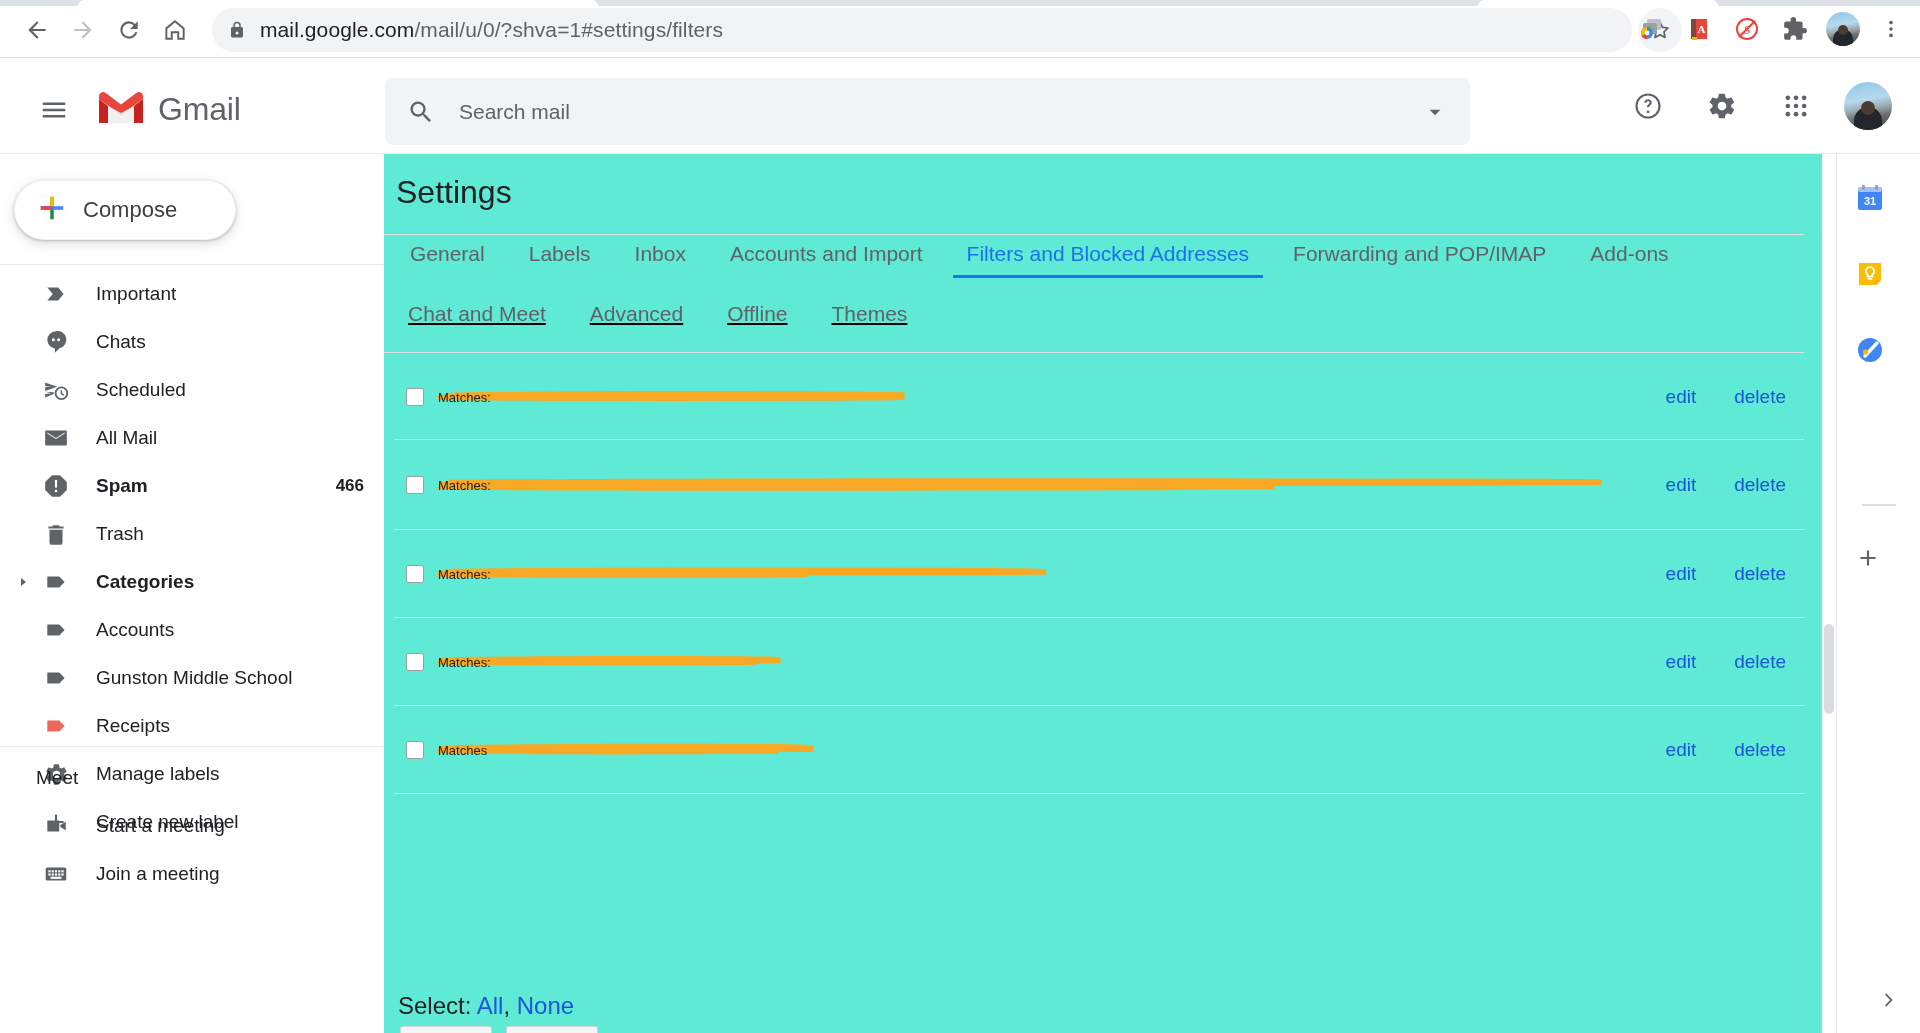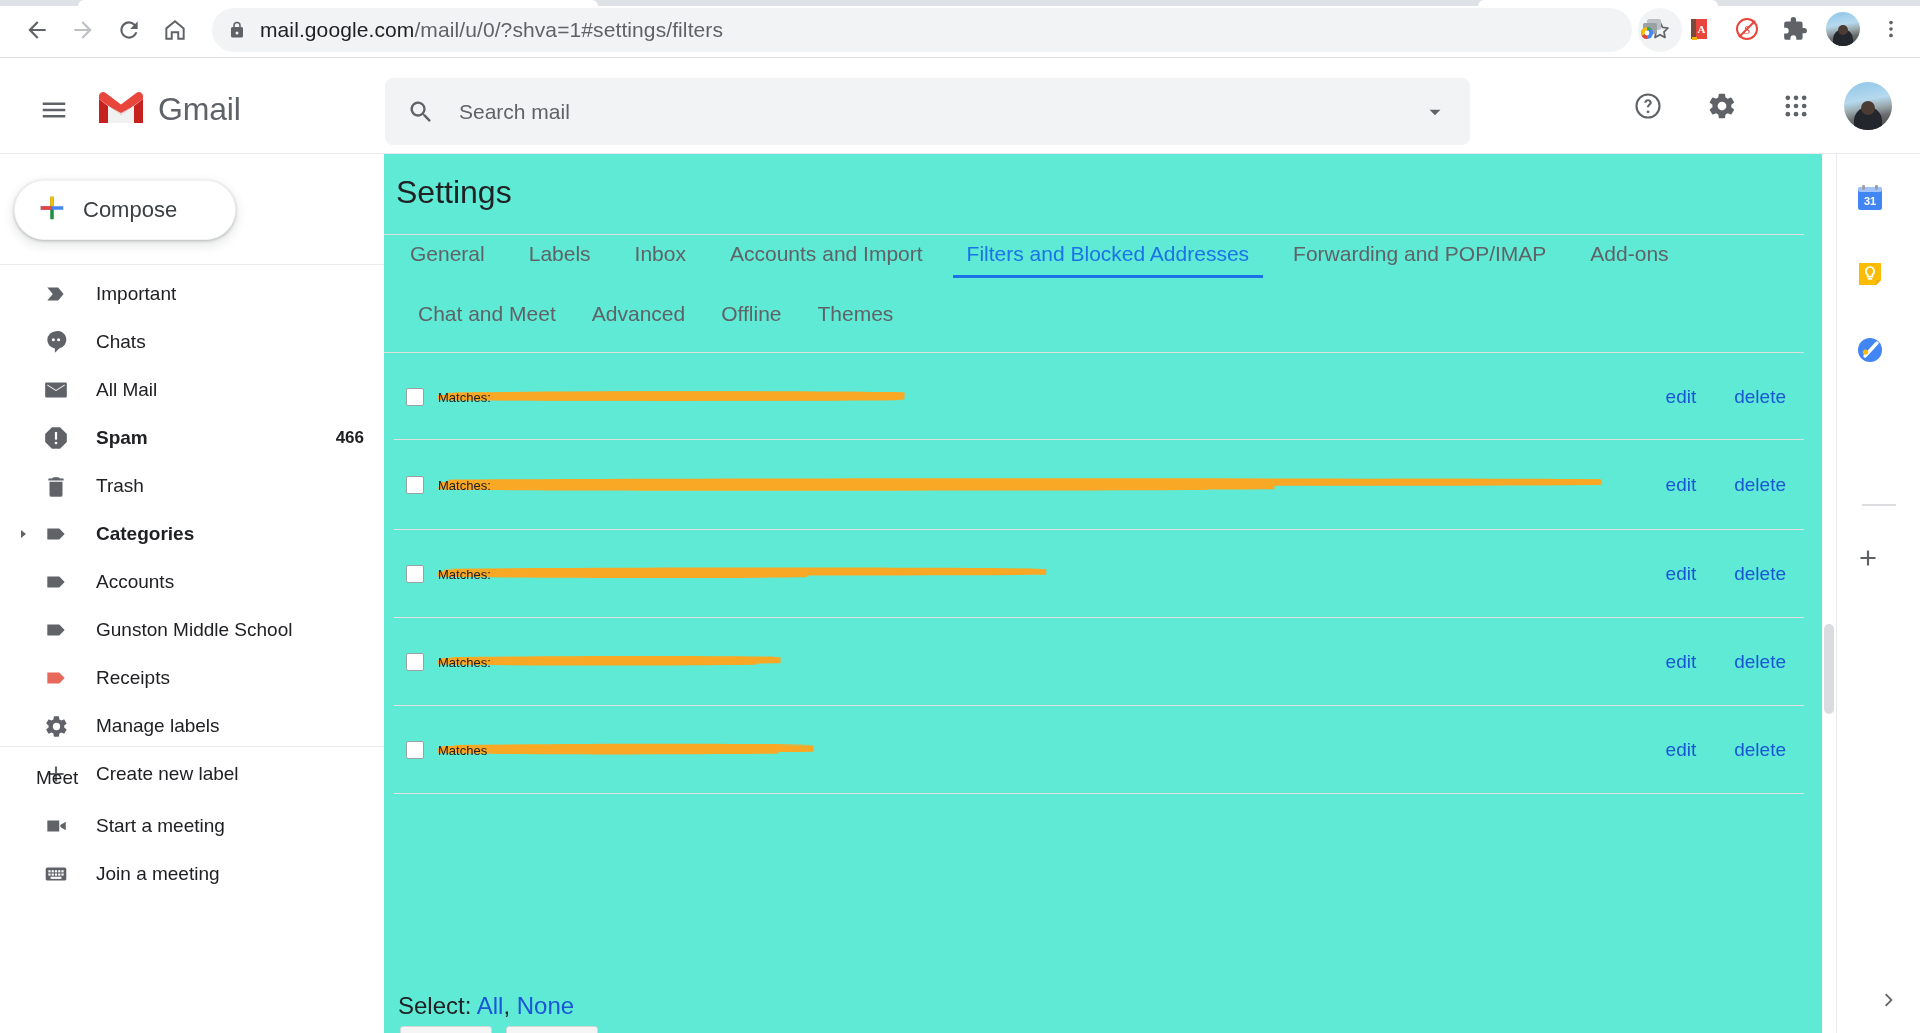--- a/index.html
+++ b/index.html
@@ -242,22 +242,22 @@
   }
   #settings-title-rule {
     position: absolute; top: 80px; left: 0; width: 1420px; height: 1px;
     background: #e0e0e0;
   }
   #tabs-row-1 {
     position: absolute; top: 88px; left: 12px;
     display: flex; align-items: flex-end; gap: 16px;
   }
   #tabs-row-2 {
-    position: absolute; top: 148px; left: 20px;
-    display: flex; align-items: flex-end; gap: 8px;
+    position: absolute; top: 148px; left: 10px;
+    display: flex; align-items: flex-end; gap: 16px; text-decoration: underline;
   }
   .settings-tab {
     font-size: 21px; color: #5f6368;
     padding: 0 14px 12px 14px;
     cursor: pointer; white-space: nowrap;
     position: relative;
   }
   .settings-tab.active { color: #1a73e8; }
   .settings-tab.active::after {
     content: ""; position: absolute;
@@ -547,20 +547,32 @@
     <div class="nav-item">
       <span class="nav-expander"></span>
       <span class="nav-icon">
         <svg width="26" height="26" viewBox="0 0 24 24">
             <path fill="#5f6368" d="M12 2a8 8 0 0 0-8 8c0 4 3 7.4 7 7.9V22l4.2-4.3A8 8 0 0 0 12 2zm-2.4 9.4a1.4 1.4 0 1 1 0-2.8 1.4 1.4 0 0 1 0 2.8zm4.8 0a1.4 1.4 0 1 1 0-2.8 1.4 1.4 0 0 1 0 2.8z"></path>
           </svg>
       </span>
       <span class="nav-label">Chats</span>
     </div>
 
+    <div class="nav-item">
+      <span class="nav-expander"></span>
+      <span class="nav-icon">
+        <svg width="26" height="26" viewBox="0 0 24 24">
+          <path fill="#5f6368" d="M2 5l11 4-11 4V9.5L8 9 2 8.5z"></path>
+          <path fill="#5f6368" d="M2 13.5 8 15l-6 .6V19l8-3.4a6.5 6.5 0 0 1-.2-1.6z"></path>
+          <circle cx="17" cy="15" r="5.4" fill="none" stroke="#5f6368" stroke-width="1.7"></circle>
+          <path fill="#5f6368" d="M16.3 12.3h1.3V15l2 1.2-.7 1.1-2.6-1.6z"></path>
+        </svg>
+      </span>
+      <span class="nav-label">Scheduled</span>
+    </div>
 
     <div class="nav-item">
       <span class="nav-expander"></span>
       <span class="nav-icon">
         <svg width="26" height="26" viewBox="0 0 24 24">
             <path fill="#5f6368" d="M3 5h18a1 1 0 0 1 1 1v12a1 1 0 0 1-1 1H3a1 1 0 0 1-1-1V6a1 1 0 0 1 1-1zm9 8 8-5.2V7l-8 5-8-5v.8z"></path>
           </svg>
       </span>
       <span class="nav-label">All Mail</span>
     </div>

